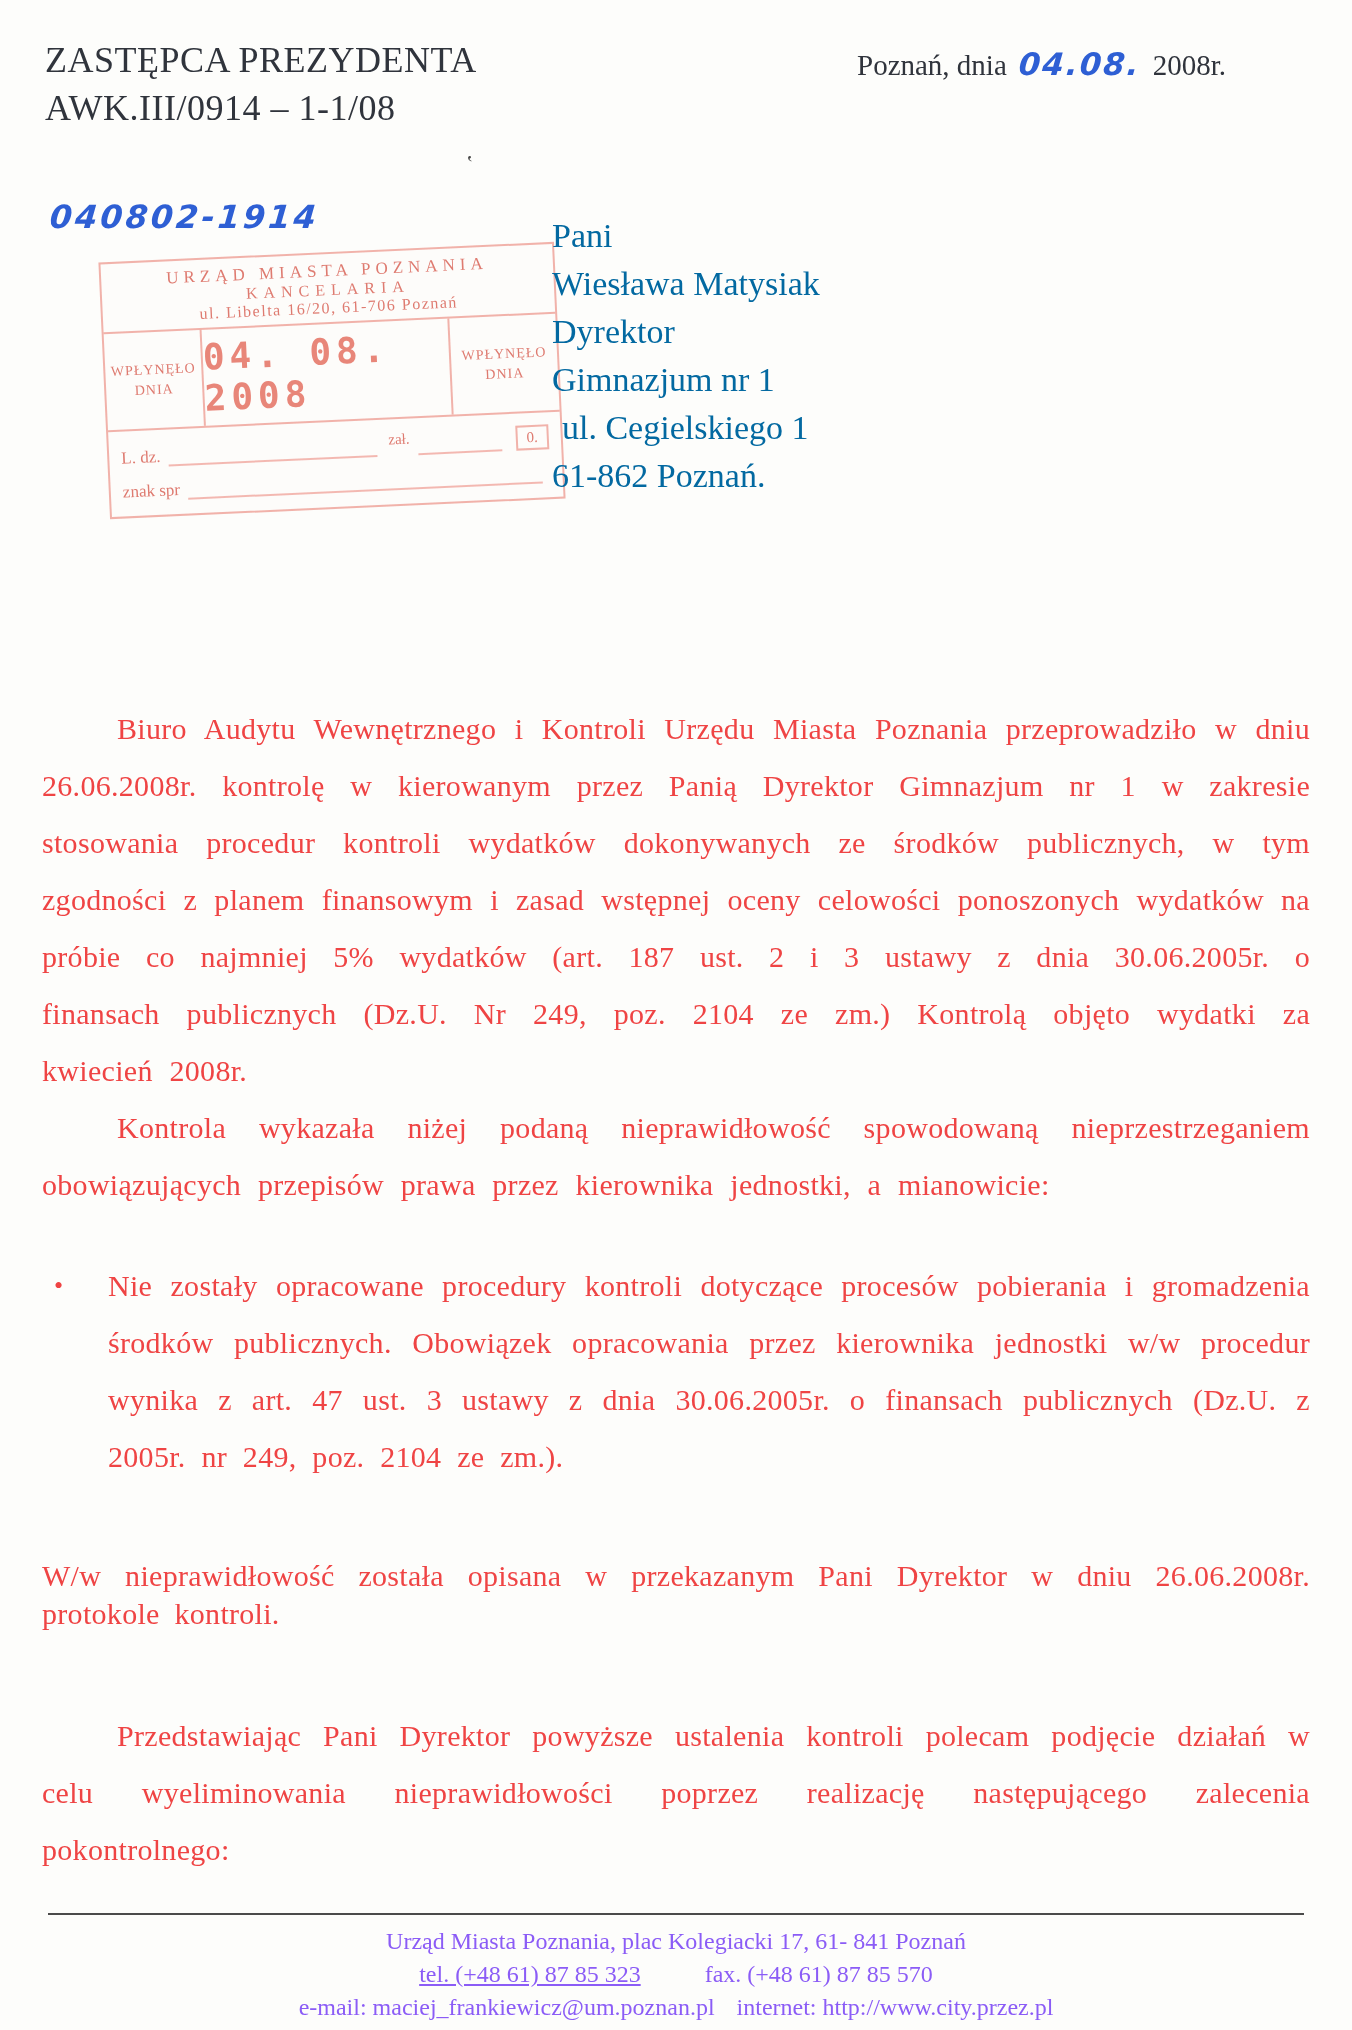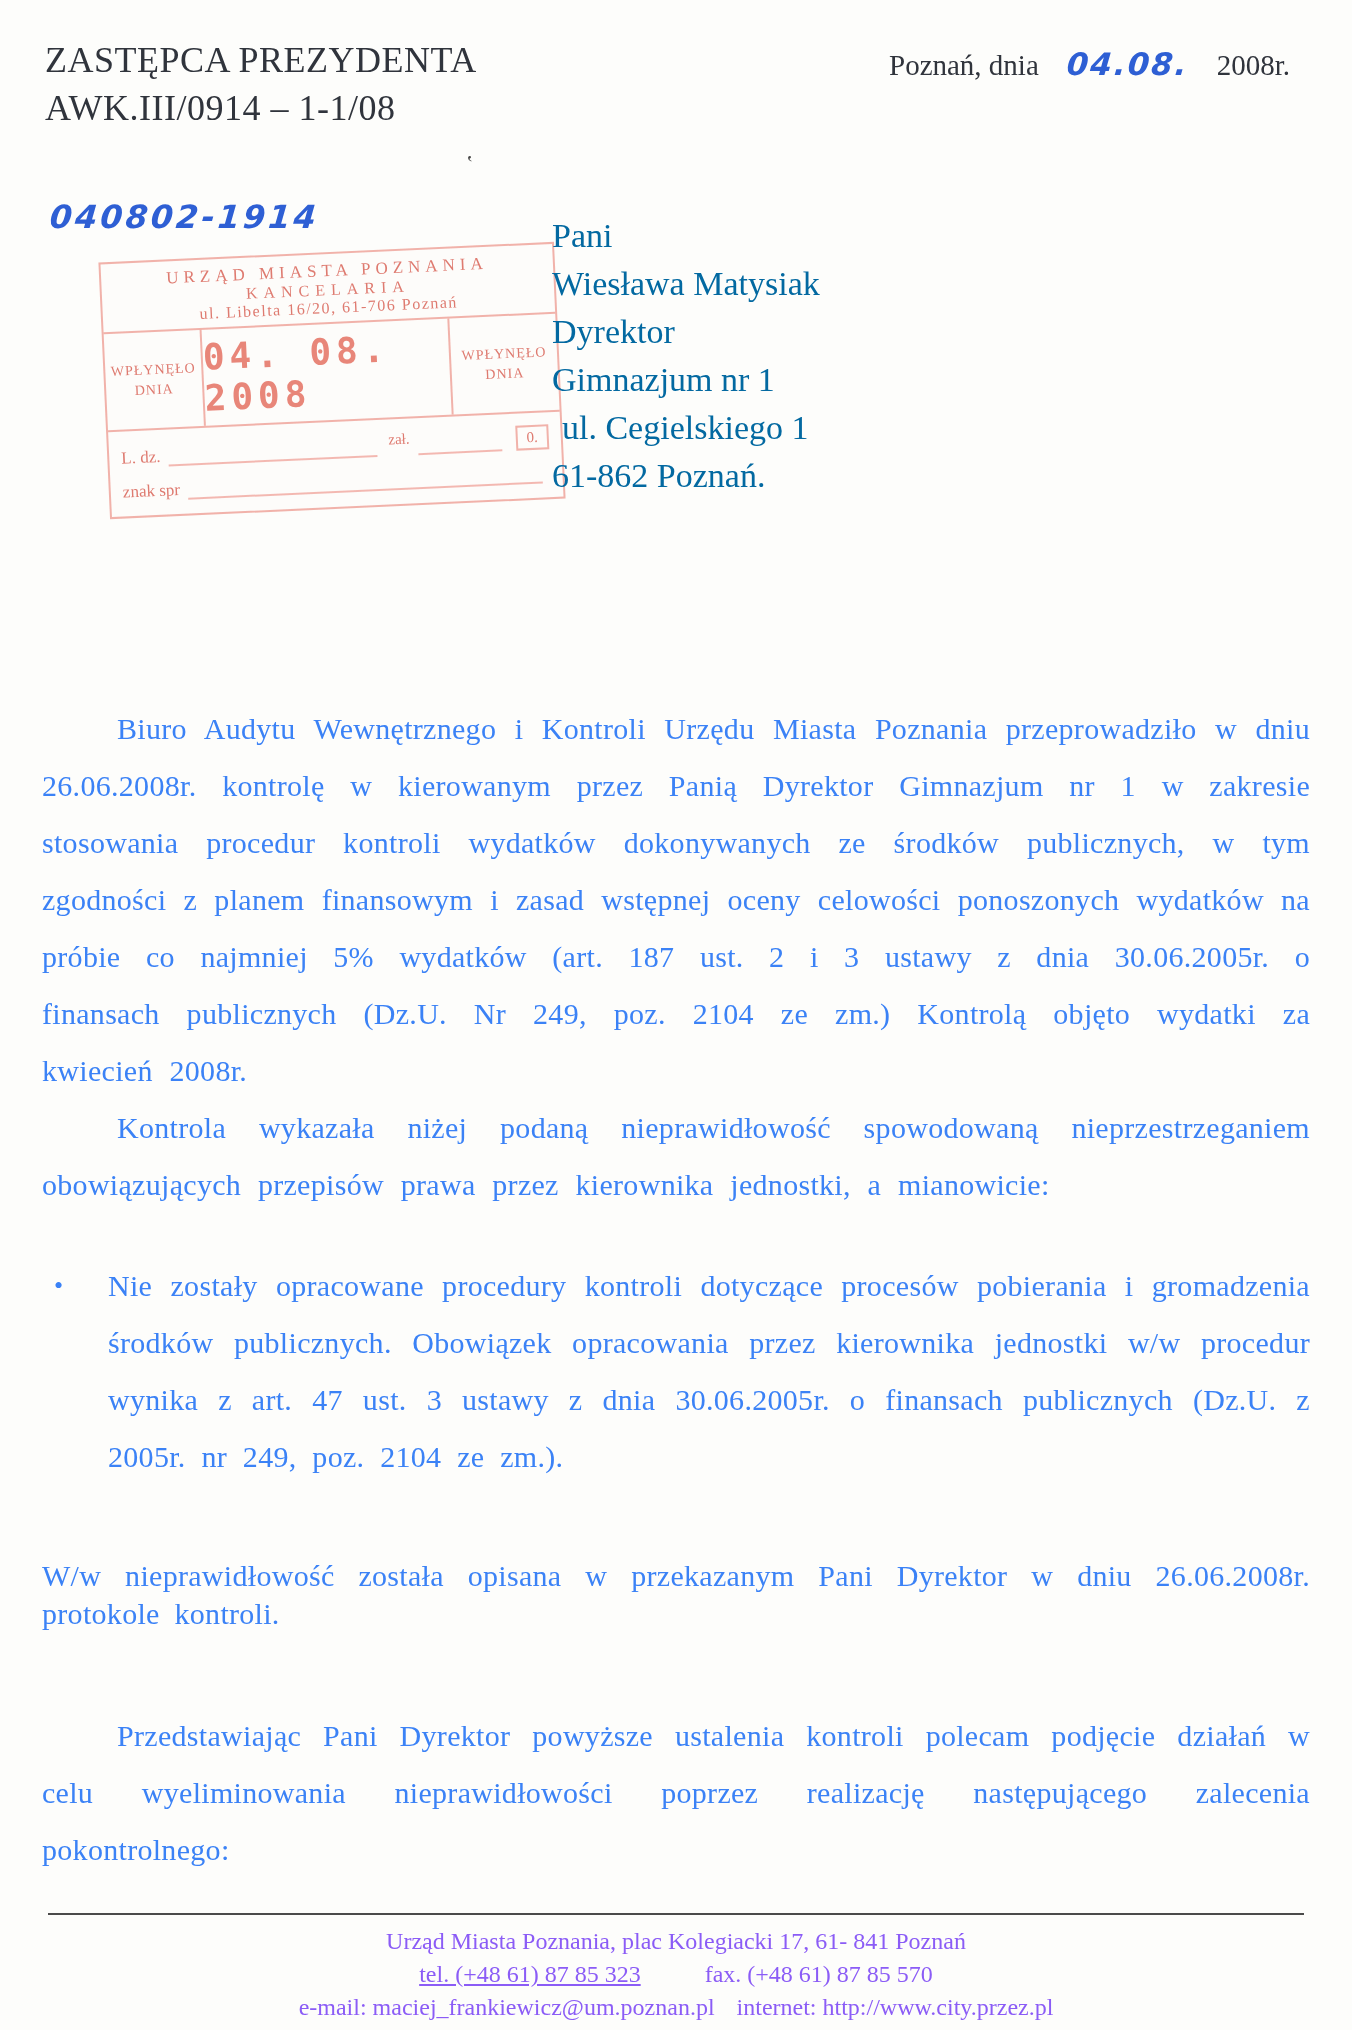--- a/index.html
+++ b/index.html
@@ -28,22 +28,22 @@
     transform: skewX(-5deg);
     display: inline-block;
   }
   .hand-ref {
     position: absolute; left: 50px; top: 198px;
     font-size: 32px; letter-spacing: 3px; font-weight: 600;
   }
 
   
   .dateline {
-    position: absolute; left: 889px; top: 46px;
-    display: flex; align-items: baseline; gap: 28px;
+    position: absolute; left: 857px; top: 46px;
+    display: flex; align-items: baseline; gap: 12px;
     font-size: 29px; color: #30343c;
   }
   .hand-date { font-size: 31px; letter-spacing: 2px; font-weight: 600; }
 
   
   .stray {
     position: absolute; left: 466px; top: 150px;
     font-size: 22px; color: #444;
   }
 
@@ -98,21 +98,21 @@
   
   .recipient {
     position: absolute; left: 552px; top: 212px;
     font-size: 34px; line-height: 48px; color: #0369a1;
   }
   .recipient .indent-slight { padding-left: 10px; }
 
   
   .body-text {
     position: absolute; left: 42px; top: 700px; width: 1268px;
-    font-size: 30px; color: #3b82f6;
+    font-size: 30px; color: #ef4444;
   }
   .body-text p {
     margin: 0; text-align: justify;
     line-height: 57px; word-spacing: 9px; letter-spacing: 0.3px;
   }
   .p-indent { text-indent: 75px; }
   .bullet-item { display: flex; margin-top: 44px; }
   .bullet-marker { flex: 0 0 54px; padding-left: 12px; font-size: 26px; line-height: 57px; }
   .bullet-text { flex: 1; text-align: justify; line-height: 57px; word-spacing: 8px; letter-spacing: 0.3px; }
   .p-tight { margin-top: 72px !important; line-height: 38px !important; word-spacing: 7px !important; }

